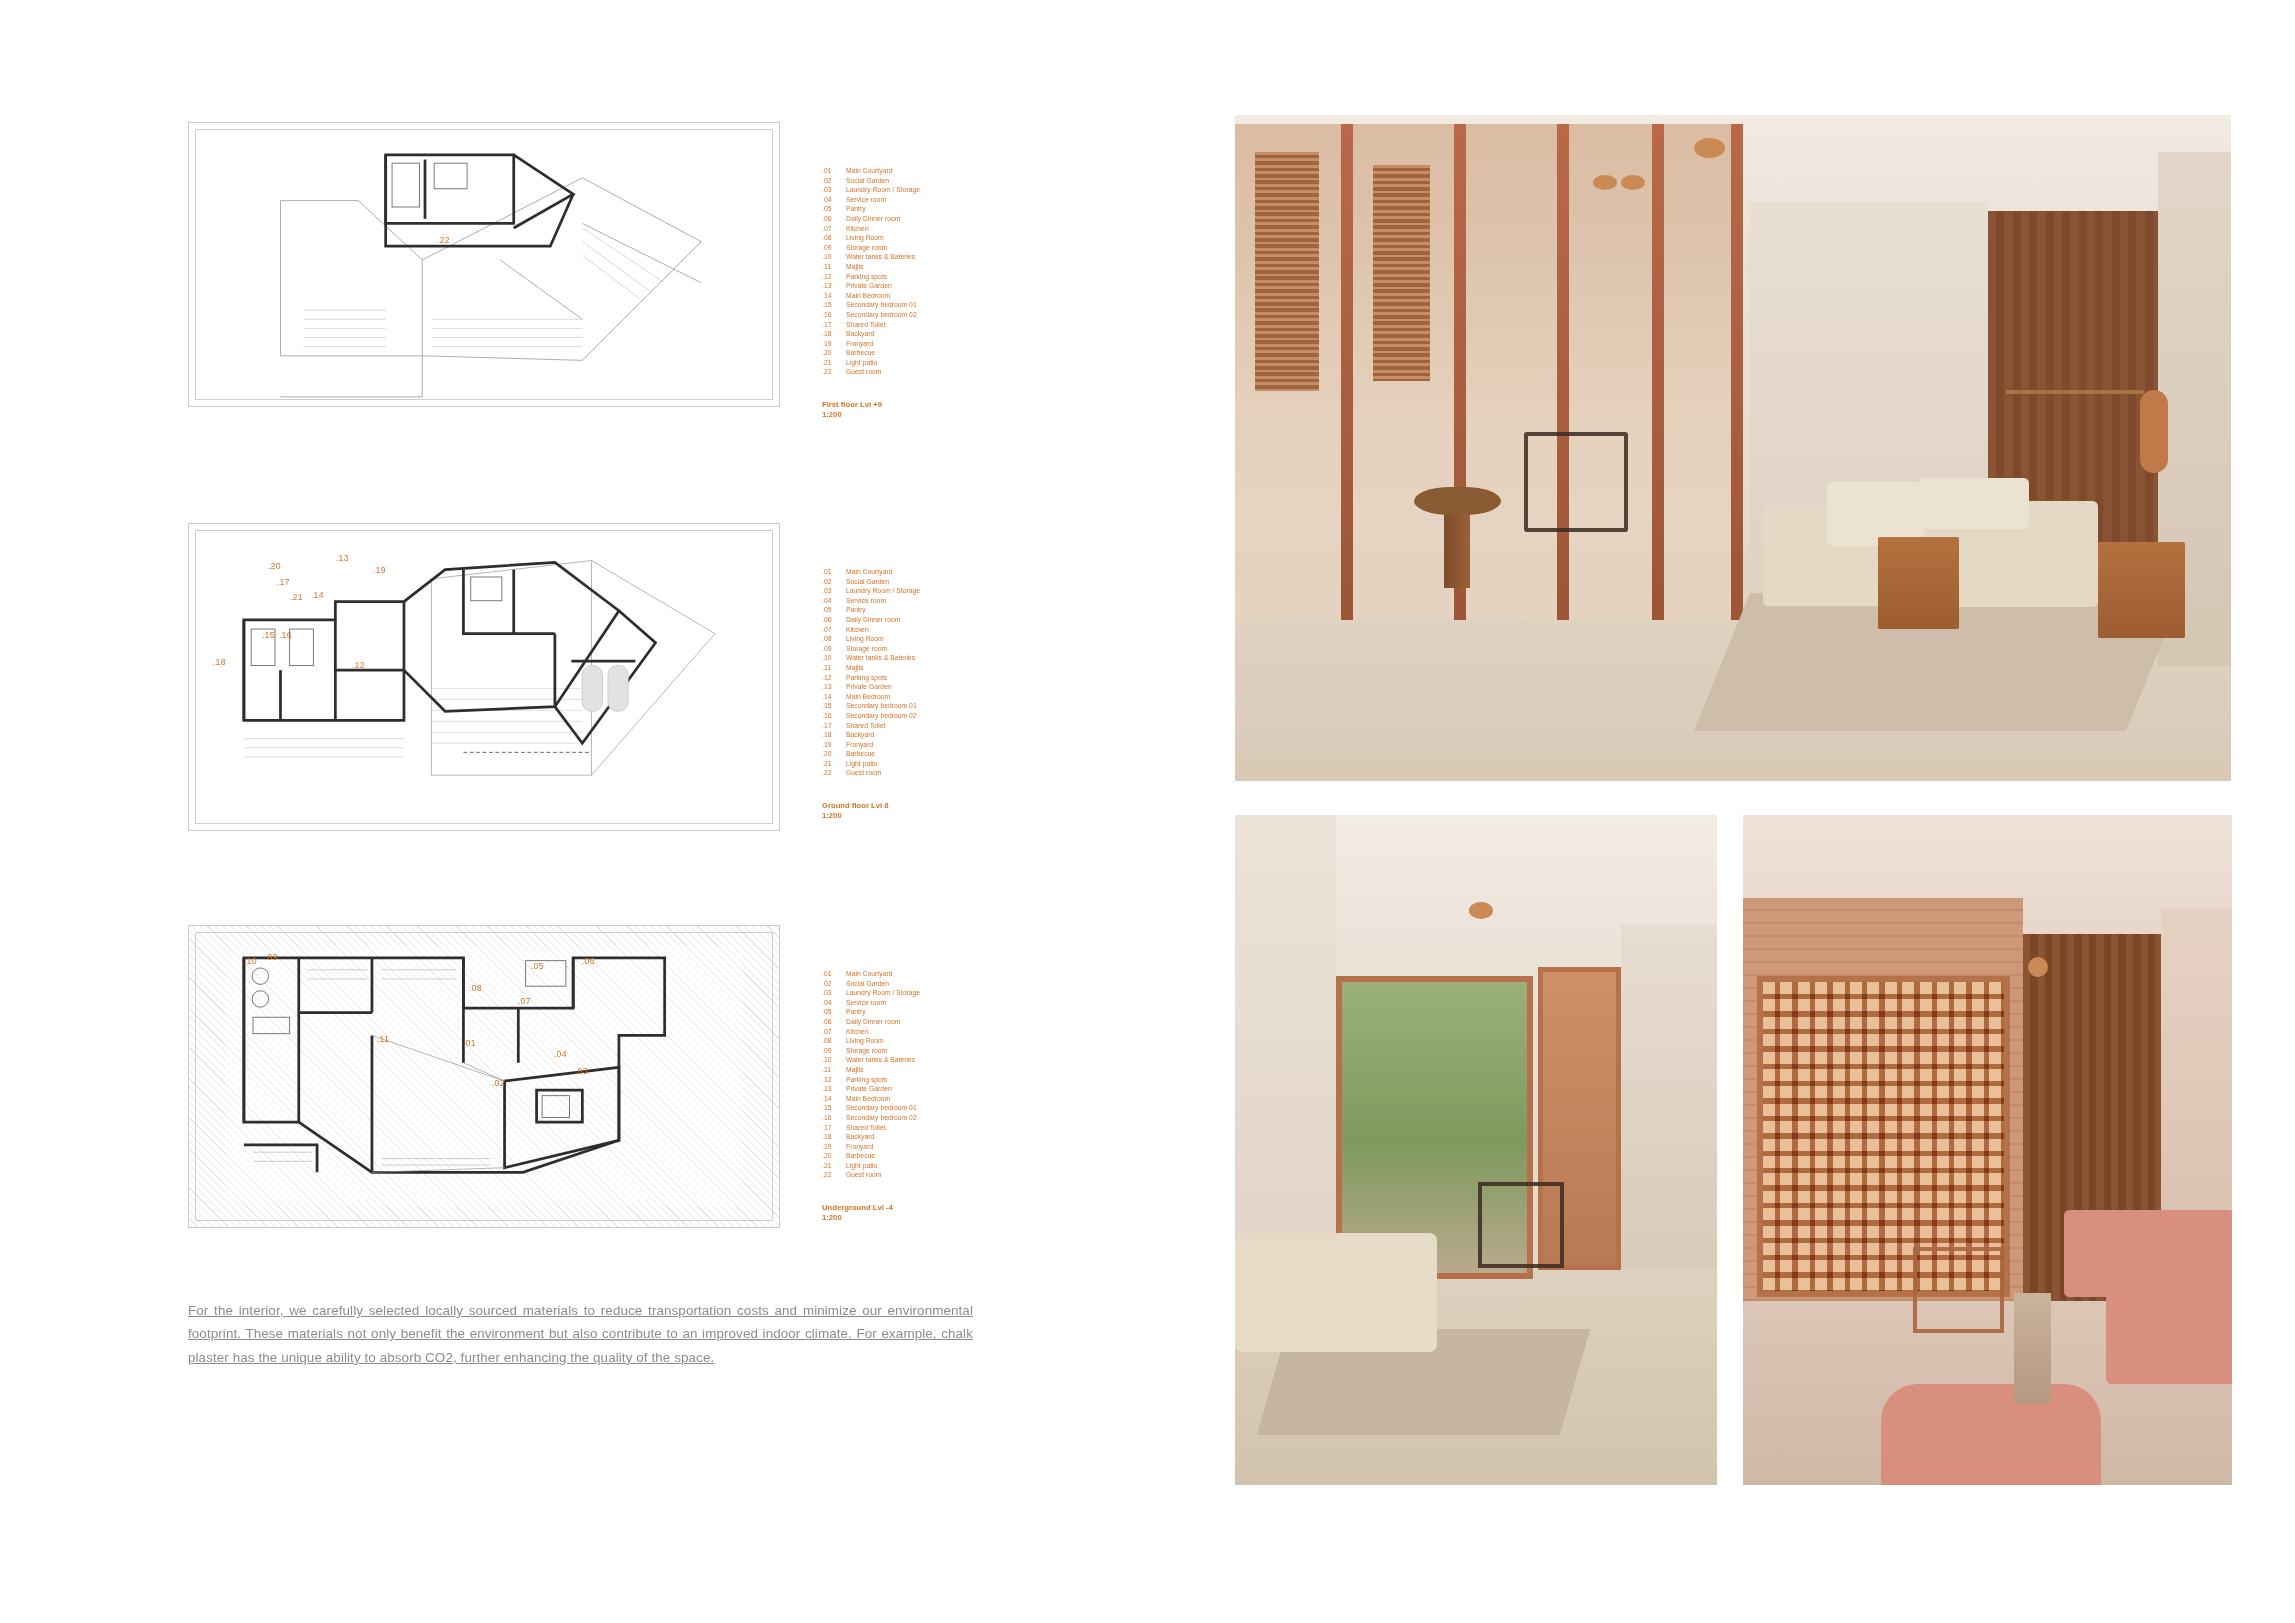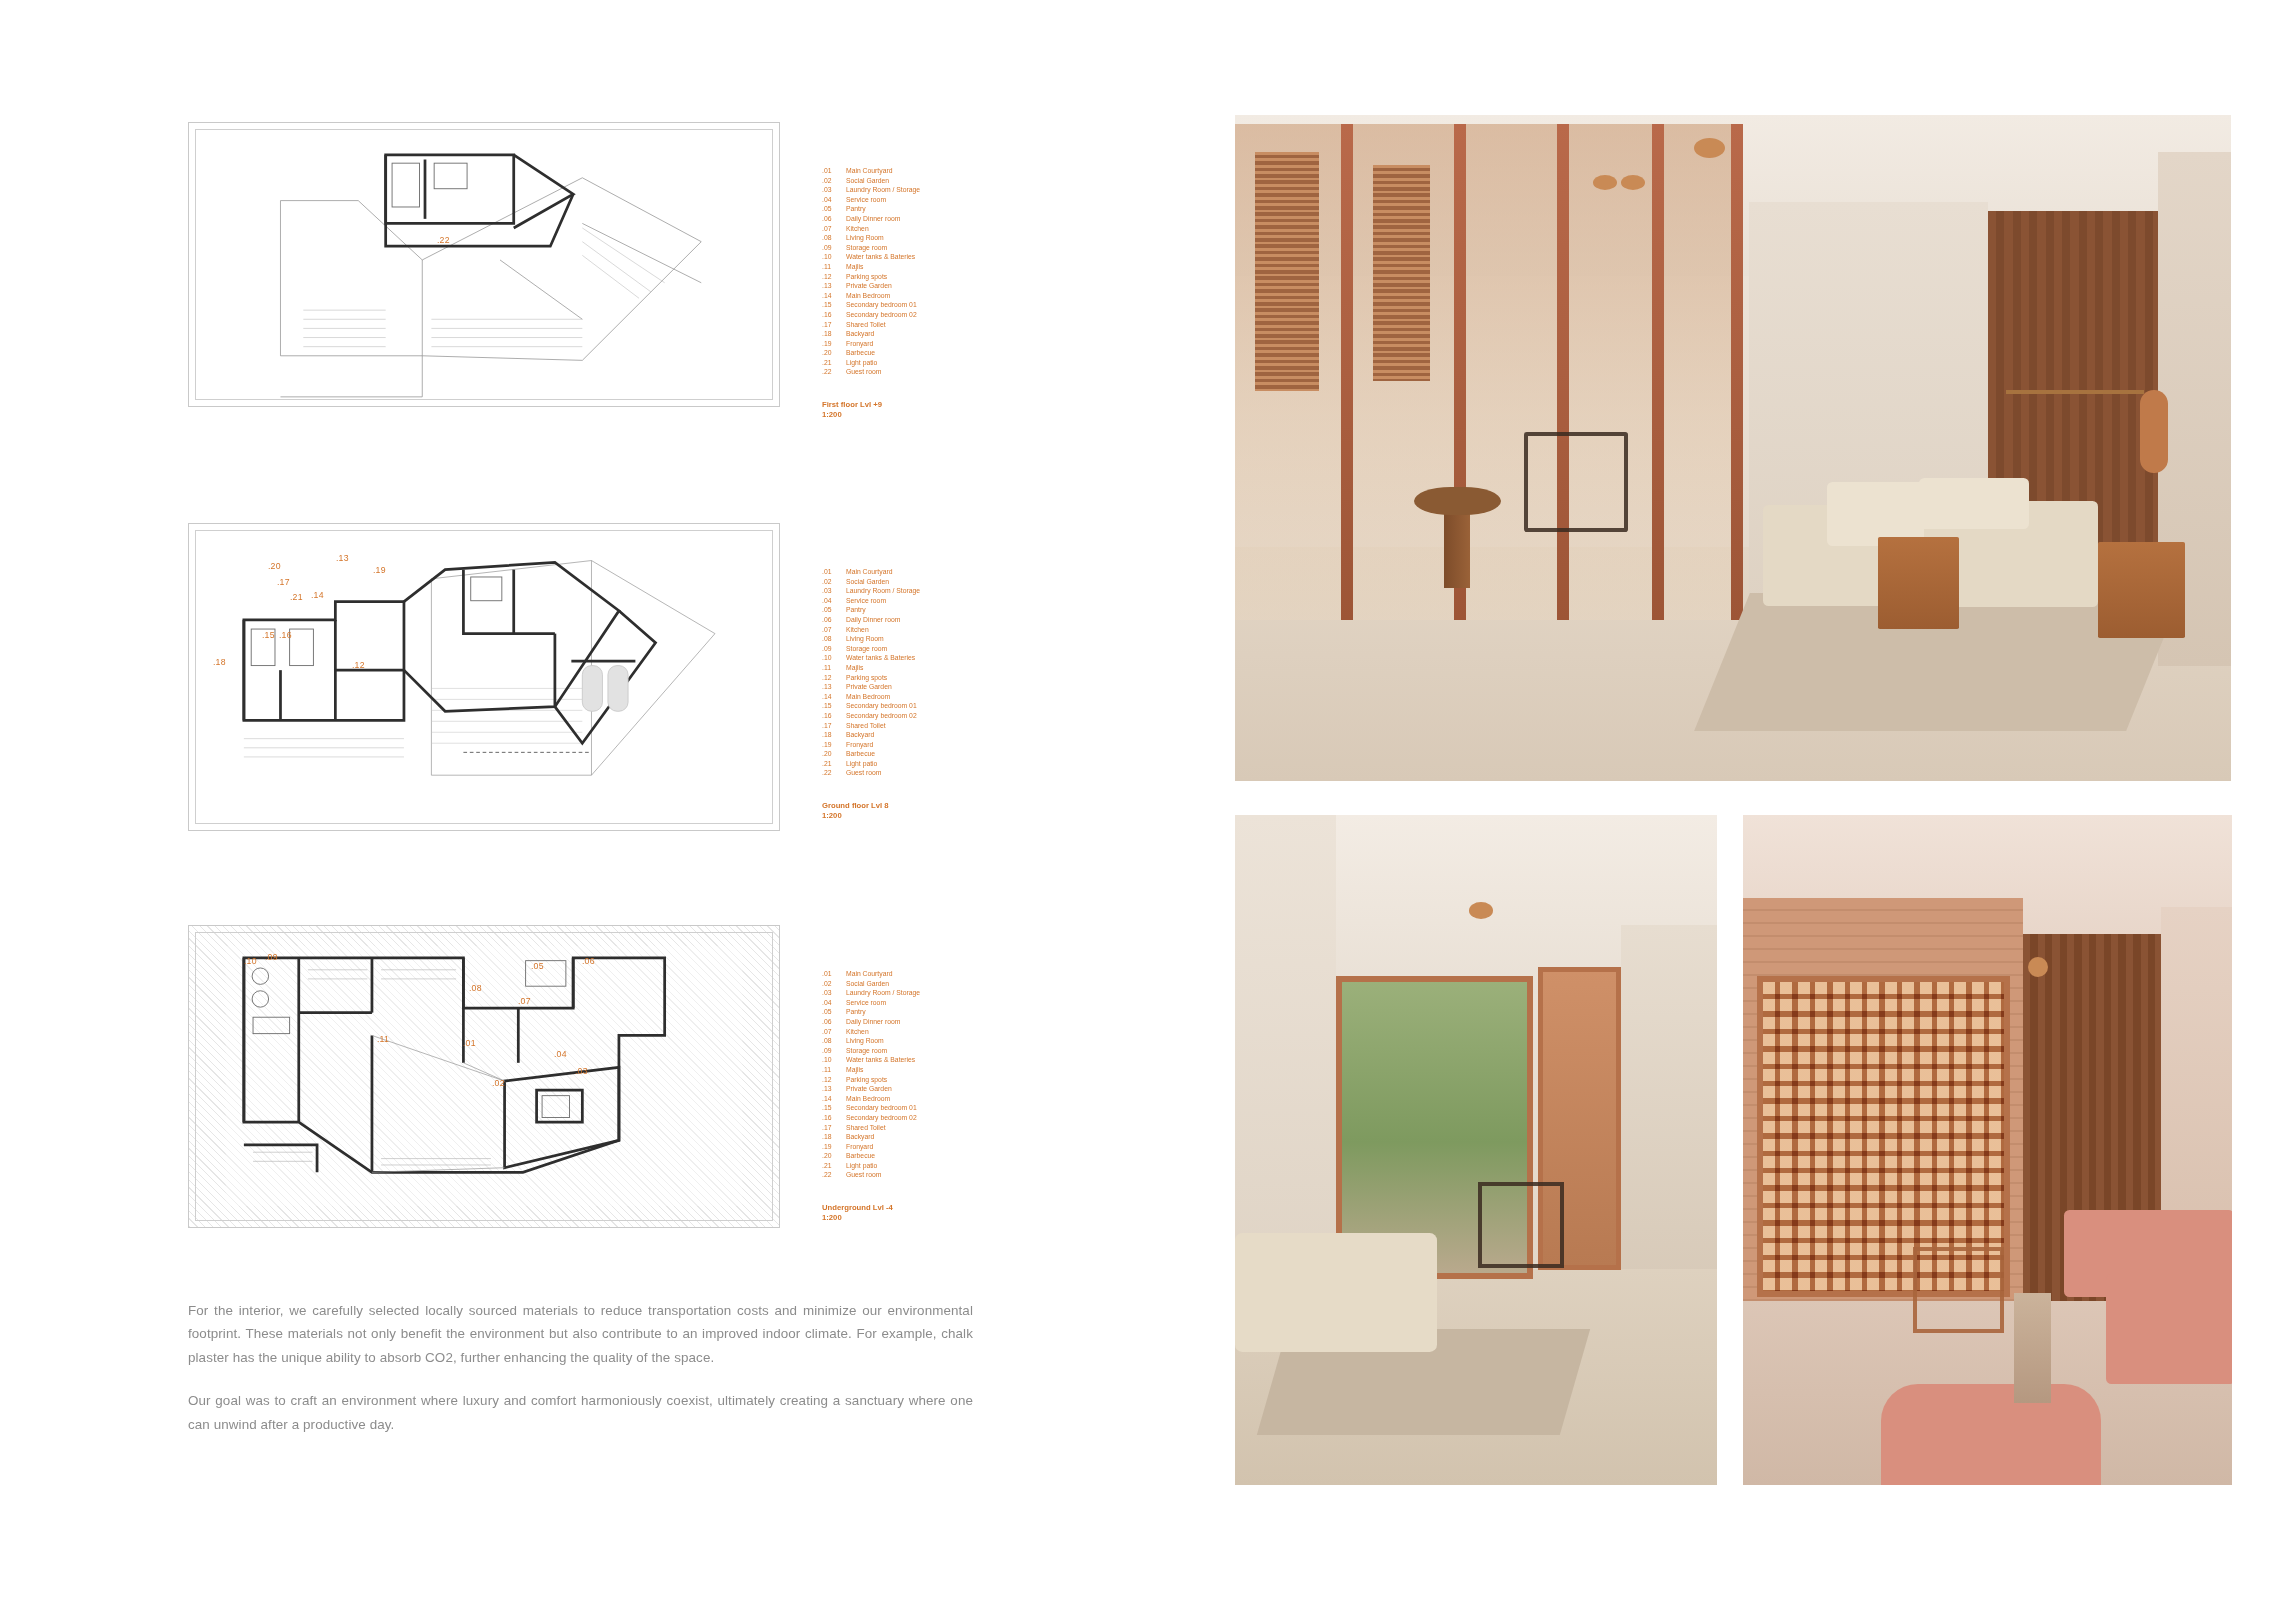--- a/index.html
+++ b/index.html
@@ -95,20 +95,21 @@
   
   .body-copy {
     position: absolute;
     left: 188px;
     width: 785px;
     font-size: 13.4px;
     line-height: 23.4px;
     color: #8c8c8c;
     text-align: justify;
     letter-spacing: 0.1px;
+    text-decoration: underline;
   }
   .body-copy p { margin: 0 0 20px 0; }
   .body-copy p:last-child { margin-bottom: 0; }
 
   
   .photo {
     position: absolute;
     overflow: hidden;
   }
 
@@ -711,21 +712,20 @@
           </div>
       </div>
       <div class="legend-title" style="left:634px;top:278px;">
         <div>Underground Lvl -4</div>
         <div>1:200</div>
       </div>
     </div>
 
     <div class="body-copy" style="top:1299px;">
       <p>For the interior, we carefully selected locally sourced materials to reduce transportation costs and minimize our environmental footprint. These materials not only benefit the environment but also contribute to an improved indoor climate. For example, chalk plaster has the unique ability to absorb CO2, further enhancing the quality of the space.</p>
-      <p>Our goal was to craft an environment where luxury and comfort harmoniously coexist, ultimately creating a sanctuary where one can unwind after a productive day.</p>
     </div>
   </div>
 
   <div class="photo" id="photo-main">
     <div class="p1-ceiling"></div>
     <div class="p1-floor"></div>
     <div class="p1-backwall"></div>
     <div class="p1-woodwall"></div>
     <div class="p1-rightwall"></div>
 

